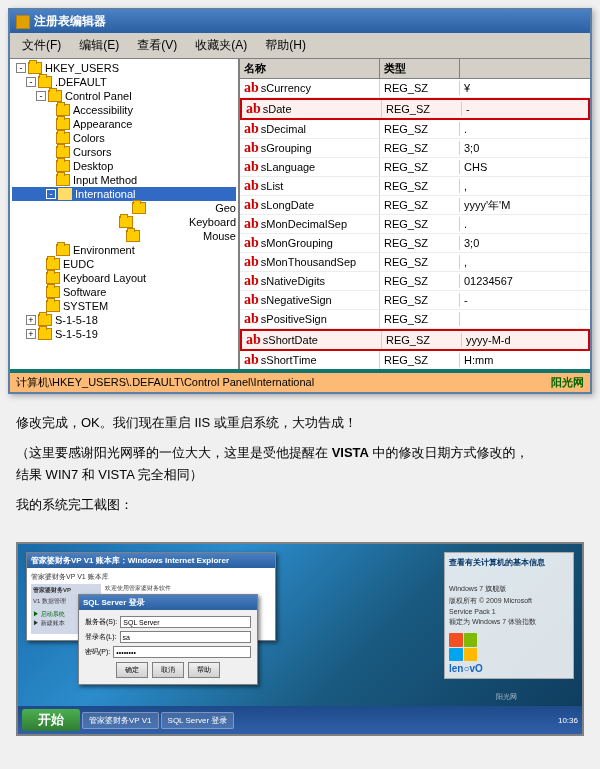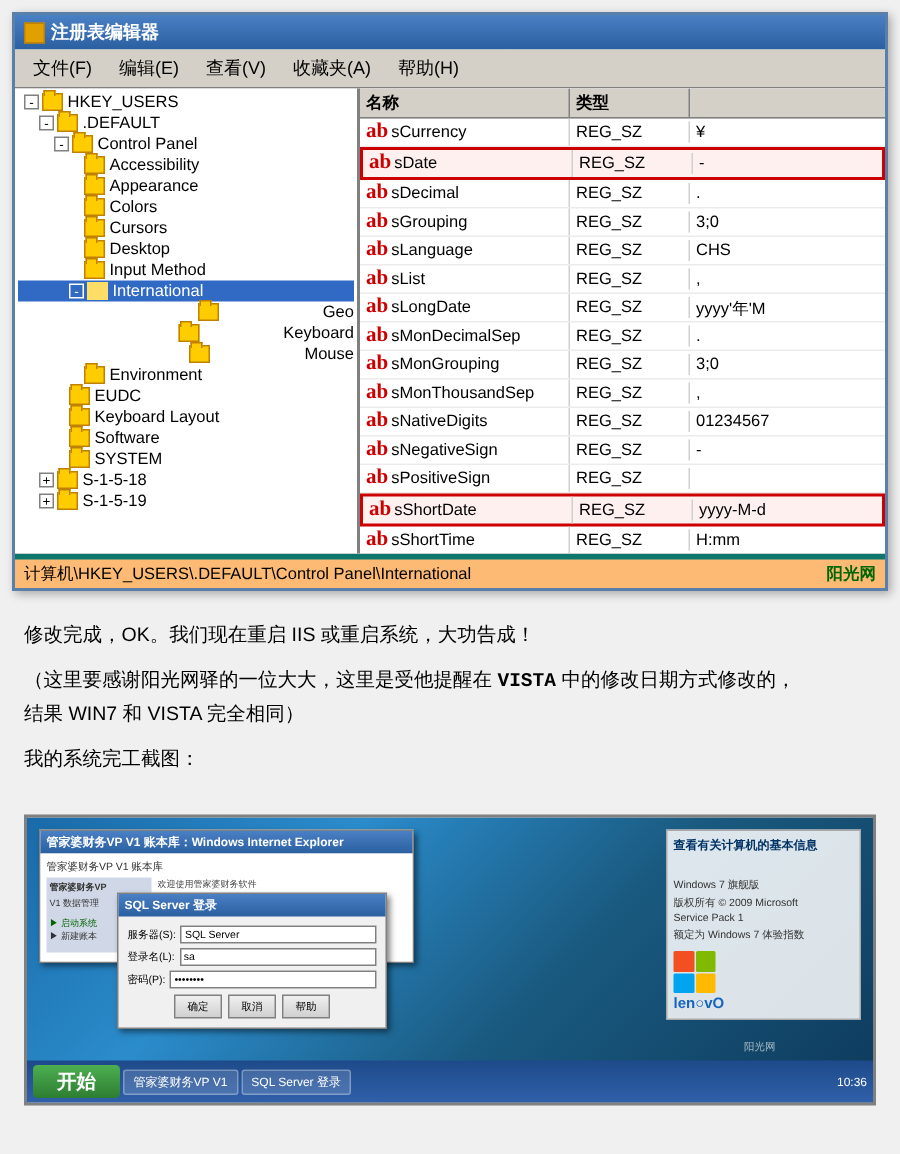--- a/index.html
+++ b/index.html
@@ -668,21 +668,21 @@
   <div class="status-bar">
     <span>计算机\HKEY_USERS\.DEFAULT\Control Panel\International</span>
     <span style="float:right;color:#006600;font-weight:bold;">阳光网</span>
   </div>
 
 </div>
 
 <div class="body-text">
   <p>修改完成，OK。我们现在重启 IIS 或重启系统，大功告成！</p>
   <p>
-    <span>（这里要感谢阳光网驿的一位大大，这里是受他提醒在 </span><span style="font-weight:bold;font-family:Liberation Mono, monospace;">VISTA</span><span> 中的修改日期方式修改的，</span><br>
+    <span>（这里要感谢阳光网驿的一位大大，这里是受他提醒在 </span><span style="font-weight:bold;">VISTA</span><span> 中的修改日期方式修改的，</span><br>
     <span>结果 WIN7 和 VISTA 完全相同）</span>
   </p>
   <p>我的系统完工截图：</p>
 </div>
 
 <div class="desktop-screenshot">
 
   <div class="sim-main-window">
     <div class="sim-title">管家婆财务VP V1 账本库：Windows Internet Explorer</div>
     <div class="sim-body">

